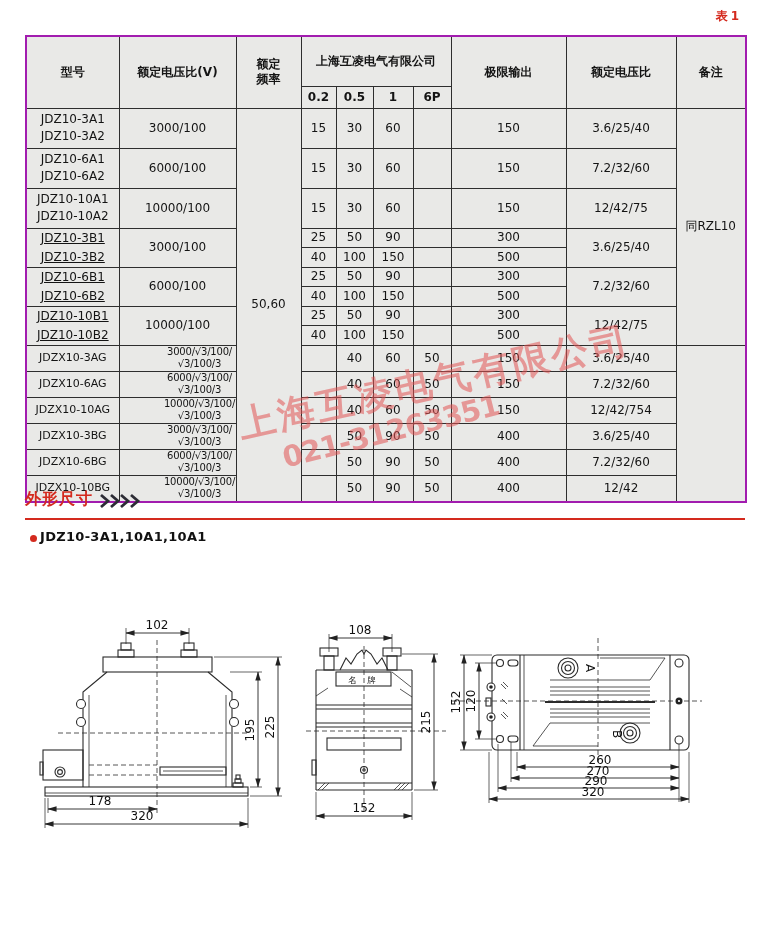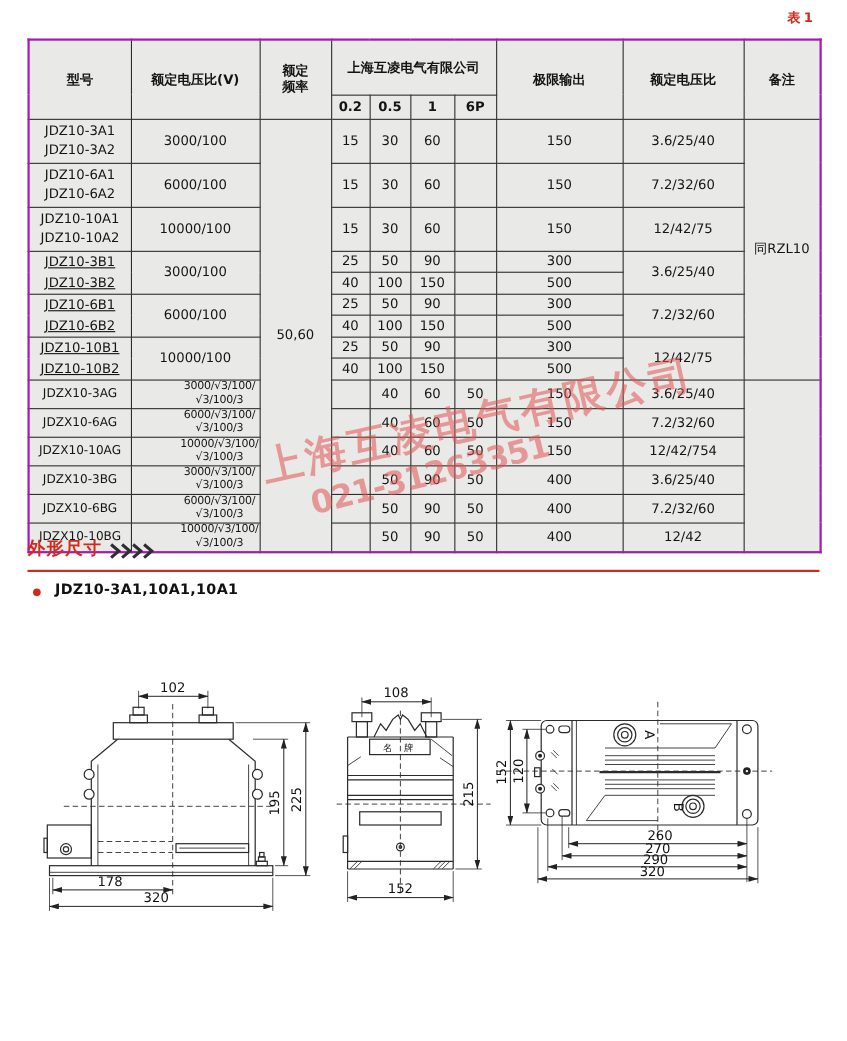--- a/index.html
+++ b/index.html
@@ -39,21 +39,21 @@
   .wm1{left:239px;top:401px;font-size:37px;letter-spacing:3px;transform:rotate(-12.5deg);}
   .wm2{left:283px;top:441px;font-size:29px;letter-spacing:-1px;transform:rotate(-14deg);}
 
   
   .sec-title{position:absolute;left:25px;top:489px;color:#d42a1e;
     font-size:16px;font-weight:bold;letter-spacing:1px;}
   .sec-arrows{position:absolute;left:99px;top:493px;}
   .redline{position:absolute;left:25px;top:518px;width:720px;height:2px;background:#d42a1e;}
   .bullet-dot{position:absolute;left:30px;top:535px;width:7px;height:7px;
     border-radius:50%;background:#d42a1e;}
-  .bullet-text{position:absolute;left:50px;top:529px;font-size:13px;
+  .bullet-text{position:absolute;left:40px;top:529px;font-size:13px;
     font-weight:600;color:#111;letter-spacing:0.3px;}
 
   
   svg.drw{position:absolute;overflow:visible;}
   .ol{stroke:#2b2b2b;stroke-width:1.1;fill:none;}
   .olw{stroke:#2b2b2b;stroke-width:1.1;fill:#ffffff;}
   .thin{stroke:#2b2b2b;stroke-width:0.8;fill:none;}
   .dash{stroke:#2b2b2b;stroke-width:0.8;fill:none;stroke-dasharray:5 3;}
   .dim{stroke:#222;stroke-width:0.9;fill:none;}
   .ext{stroke:#222;stroke-width:0.7;fill:none;}

